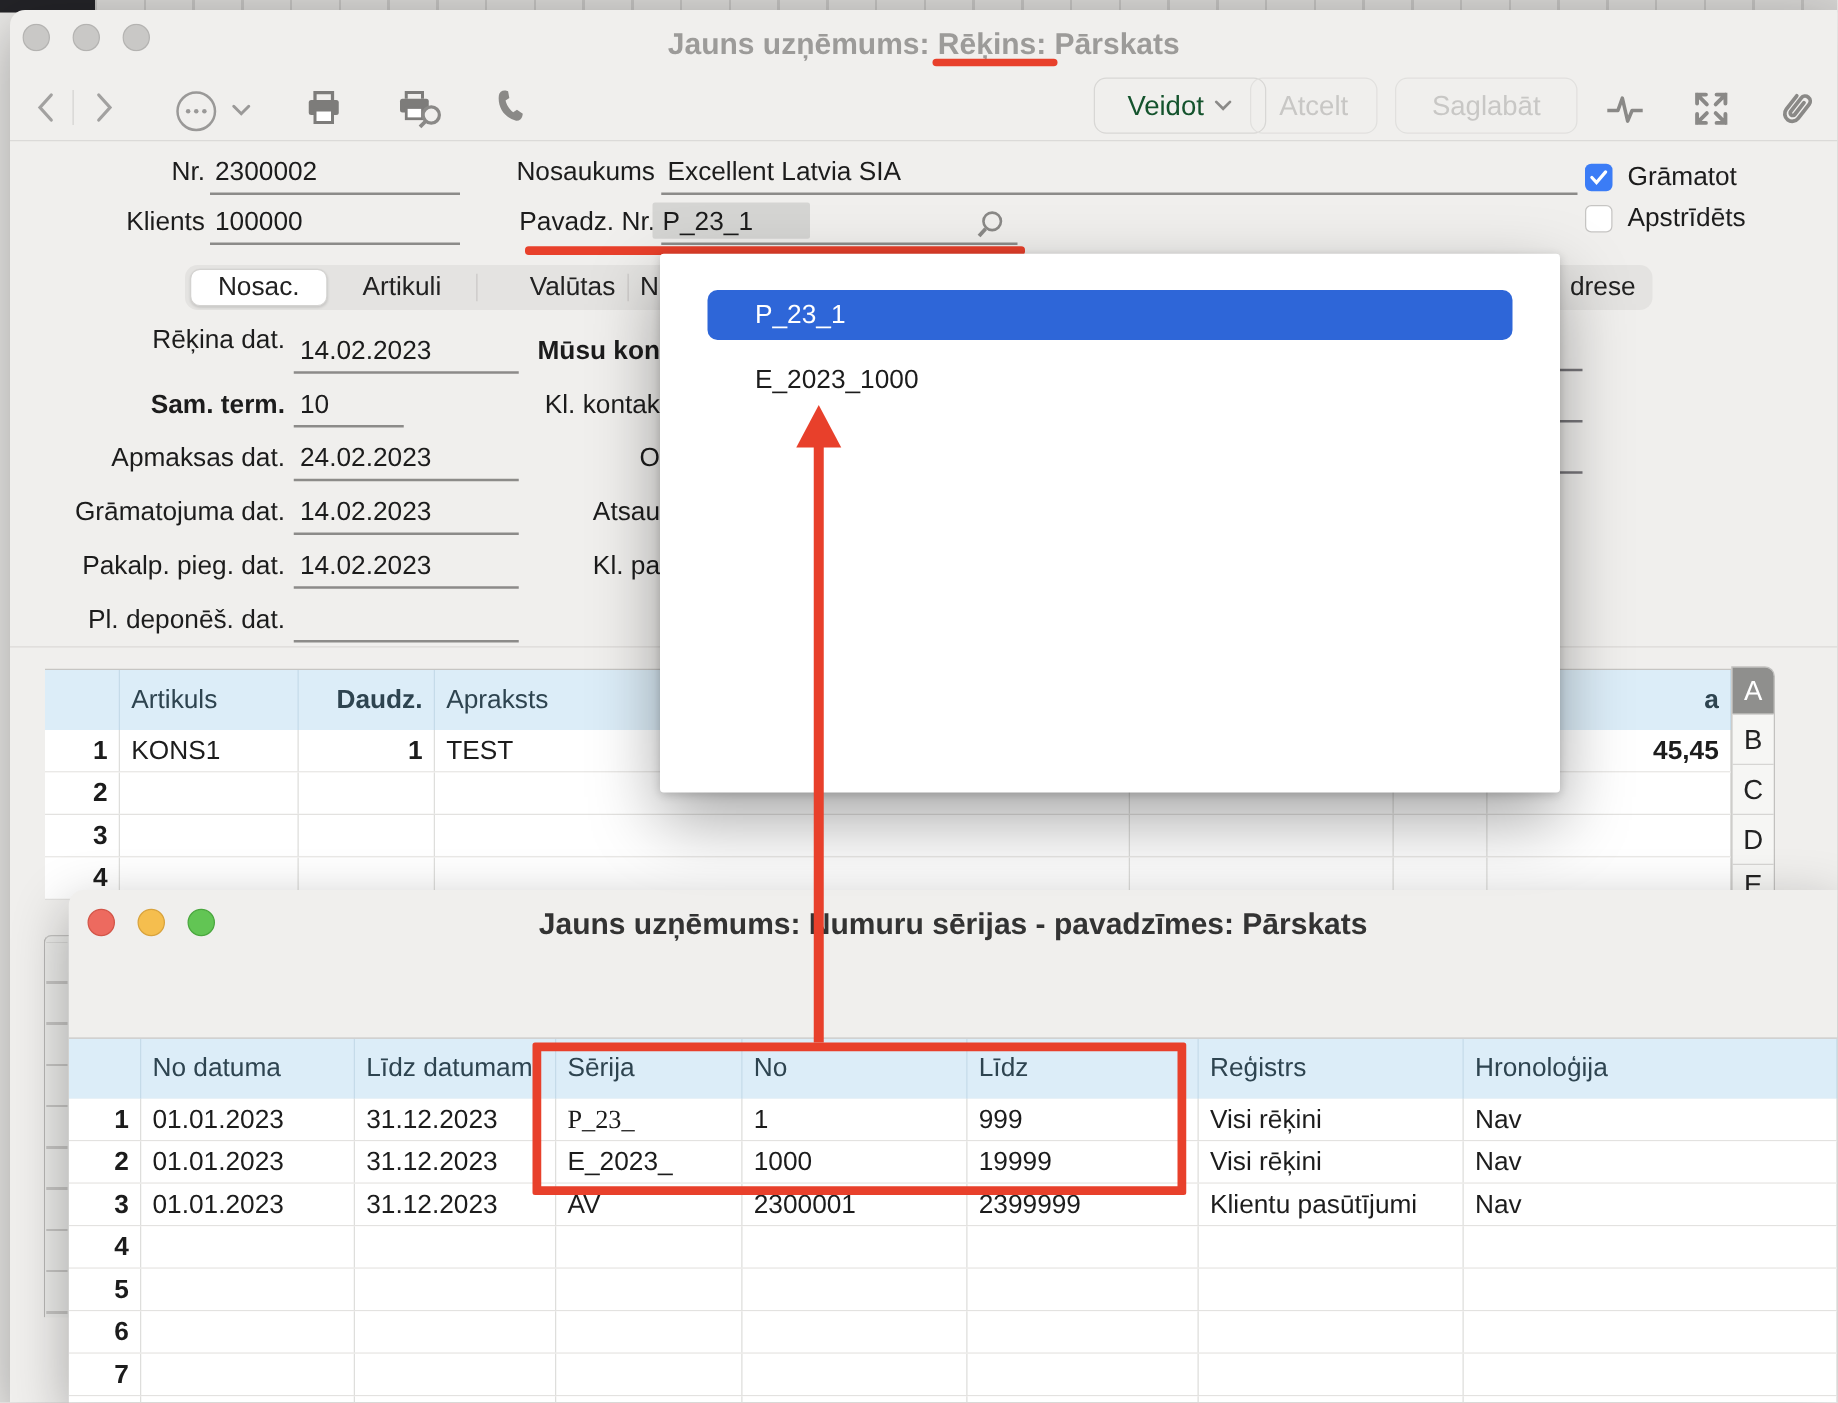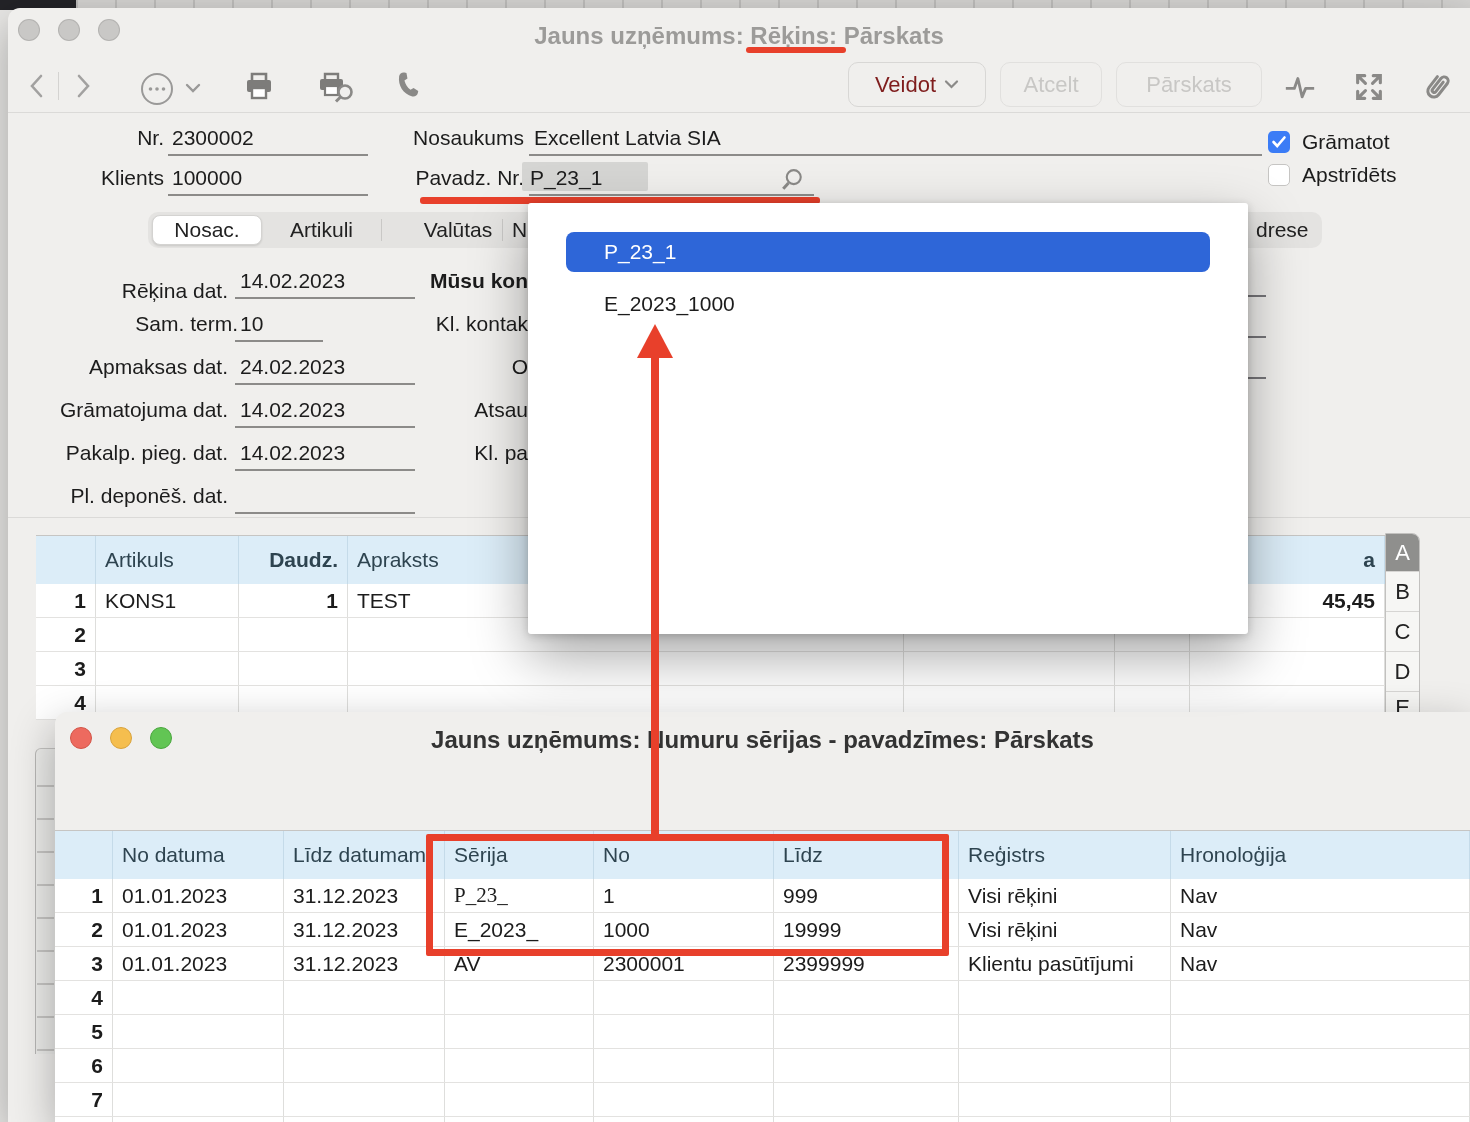--- a/index.html
+++ b/index.html
@@ -19,21 +19,21 @@
   .tl.grey{background:#c9c8c6;border:1px solid rgba(0,0,0,.10);}
   .tl.red{background:#ed6a5f;border:1px solid #d35548;}
   .tl.yellow{background:#f5be4e;border:1px solid #d9a33c;}
   .tl.green{background:#62c554;border:1px solid #4aa73e;}
   .win-title{left:0;top:14px;width:100%;text-align:center;font-size:24px;font-weight:600;}
   #invoice-win .win-title{color:#9c9b99;}
   #series-win .win-title{color:#333;font-weight:700;}
   
   .tb-btn{height:45px;border:1.5px solid #d8d7d5;border-radius:10px;display:flex;
           align-items:center;justify-content:center;font-size:22px;gap:8px;}
-  .tb-btn.enabled{color:#7f1d1d;}
+  .tb-btn.enabled{color:#14532d;margin-left:27px;}
   .tb-btn.disabled{color:#c8c7c5;border-color:#e1e0de;}
   .icon{display:flex;align-items:center;justify-content:center;}
   .hr{background:#dbdad8;height:1px;}
   
   .lbl{height:28px;font-size:21px;display:flex;align-items:center;}
   .lbl.r{justify-content:flex-end;}
   .val{height:28px;font-size:21px;display:flex;align-items:center;white-space:nowrap;}
   .uline{height:2px;background:#8c8b89;}
   .uline.frag{background:#77767a;}
   .hl{background:#d5d5d3;border-radius:2px;}
@@ -143,21 +143,21 @@
     <div class="abs tb-btn enabled" style="left:840px;top:54px;width:138px;">
       <span>Veidot</span>
       <svg width="15" height="11" viewBox="0 0 15 11">
           <path d="M2 2.5 L7.5 8 L13 2.5" fill="none" stroke="#8b8a88" stroke-width="2.2" stroke-linecap="round"></path>
         </svg>
     </div>
     <div class="abs tb-btn disabled" style="left:992px;top:54px;width:102px;">
       <span>Atcelt</span>
     </div>
     <div class="abs tb-btn disabled" style="left:1108px;top:54px;width:146px;">
-      <span>Pārskats</span>
+      <span>Saglabāt</span>
     </div>
     <div class="abs icon" style="left:1274px;top:62px;">
       <svg width="36" height="34" viewBox="0 0 24 24">
           <polyline points="2,13 8,13 10.5,6 13.5,19 16,13 22,13" fill="none" stroke="#8a8987" stroke-width="2" stroke-linejoin="round"></polyline>
         </svg>
     </div>
     <div class="abs icon" style="left:1344px;top:62px;">
       <svg width="34" height="34" viewBox="0 0 24 24" stroke="#8a8987" stroke-width="2.2" fill="none" stroke-linecap="round">
           <path d="M4 9 V4 h5 M4 4 l5.5 5.5"></path>
           <path d="M20 9 V4 h-5 M20 4 l-5.5 5.5"></path>
@@ -208,24 +208,24 @@
       <div class="abs tab-lbl tab-pill" style="left:4px;top:3px;width:110px;">Nosac.</div>
       <div class="abs tab-lbl" style="left:114px;top:3px;width:119px;">Artikuli</div>
       <div class="abs tab-sep" style="left:233px;"></div>
       <div class="abs tab-lbl" style="left:250px;top:3px;width:120px;">Valūtas</div>
       <div class="abs tab-sep" style="left:354px;"></div>
       <div class="abs tab-lbl" style="left:364px;top:3px;width:22px;overflow:hidden;justify-content:flex-start;">N</div>
       <div class="abs tab-lbl" style="left:1108px;top:3px;width:70px;overflow:hidden;justify-content:flex-start;">drese</div>
     </div>
 
     <div id="date-fields">
-        <div class="abs lbl r" style="left: 10px; top: 269px; width: 210px;">Rēķina dat.</div>
+        <div class="abs lbl r" style="left: 10px; top: 250px; width: 210px;">Rēķina dat.</div>
         <div class="abs val" style="left: 232px; top: 259px;">14.02.2023</div>
         <div class="abs uline" style="left: 227px; top: 289px; width: 180px;"></div>
-        <div class="abs lbl r" style="left: 20px; top: 302px; width: 210px;">Sam. term.</div>
+        <div class="abs lbl r" style="left: 10px; top: 302px; width: 210px; font-weight: bold;">Sam. term.</div>
         <div class="abs val" style="left: 232px; top: 302px;">10</div>
         <div class="abs uline" style="left: 227px; top: 332px; width: 88px;"></div>
         <div class="abs lbl r" style="left: 10px; top: 345px; width: 210px;">Apmaksas dat.</div>
         <div class="abs val" style="left: 232px; top: 345px;">24.02.2023</div>
         <div class="abs uline" style="left: 227px; top: 375px; width: 180px;"></div>
         <div class="abs lbl r" style="left: 10px; top: 388px; width: 210px;">Grāmatojuma dat.</div>
         <div class="abs val" style="left: 232px; top: 388px;">14.02.2023</div>
         <div class="abs uline" style="left: 227px; top: 418px; width: 180px;"></div>
         <div class="abs lbl r" style="left: 10px; top: 431px; width: 210px;">Pakalp. pieg. dat.</div>
         <div class="abs val" style="left: 232px; top: 431px;">14.02.2023</div>

